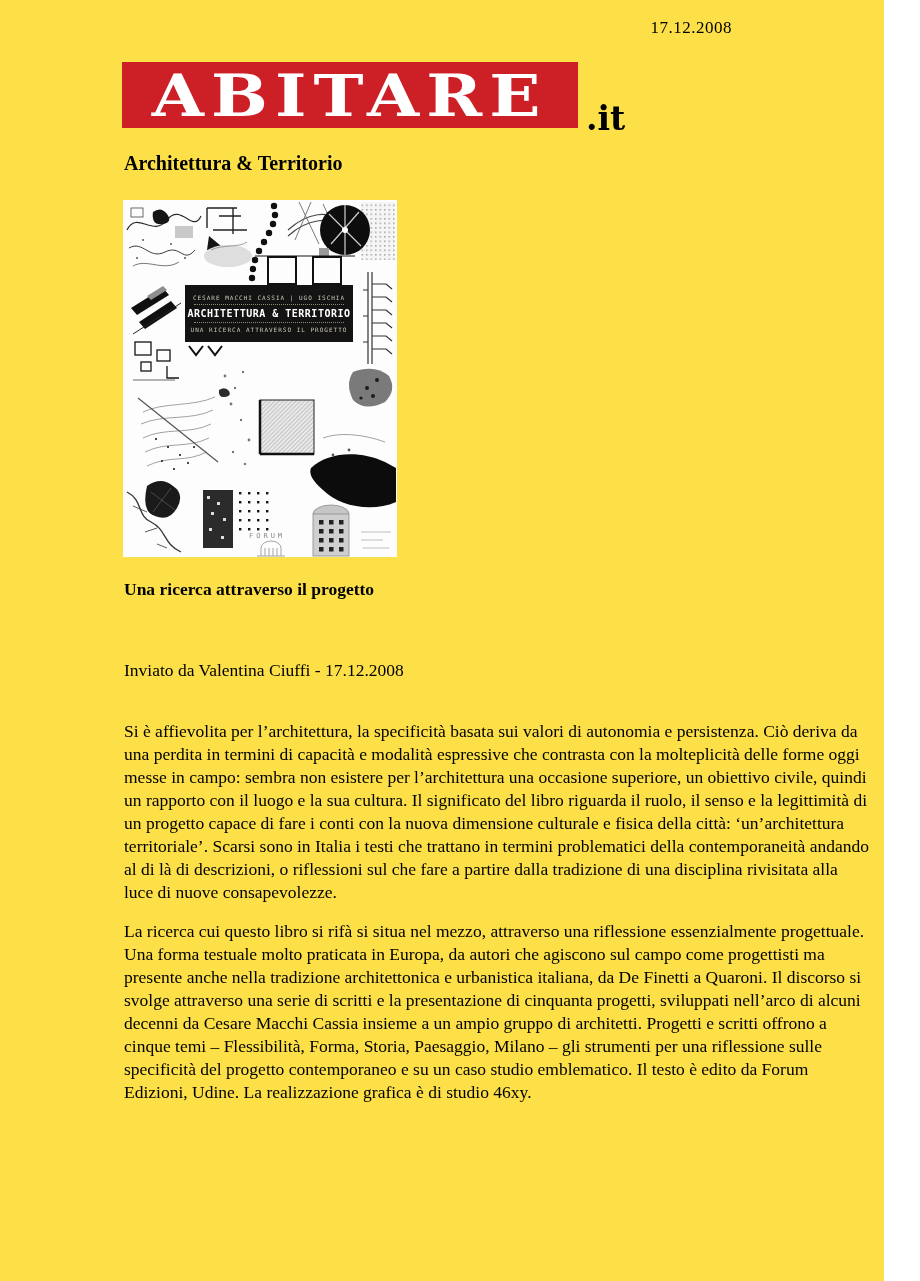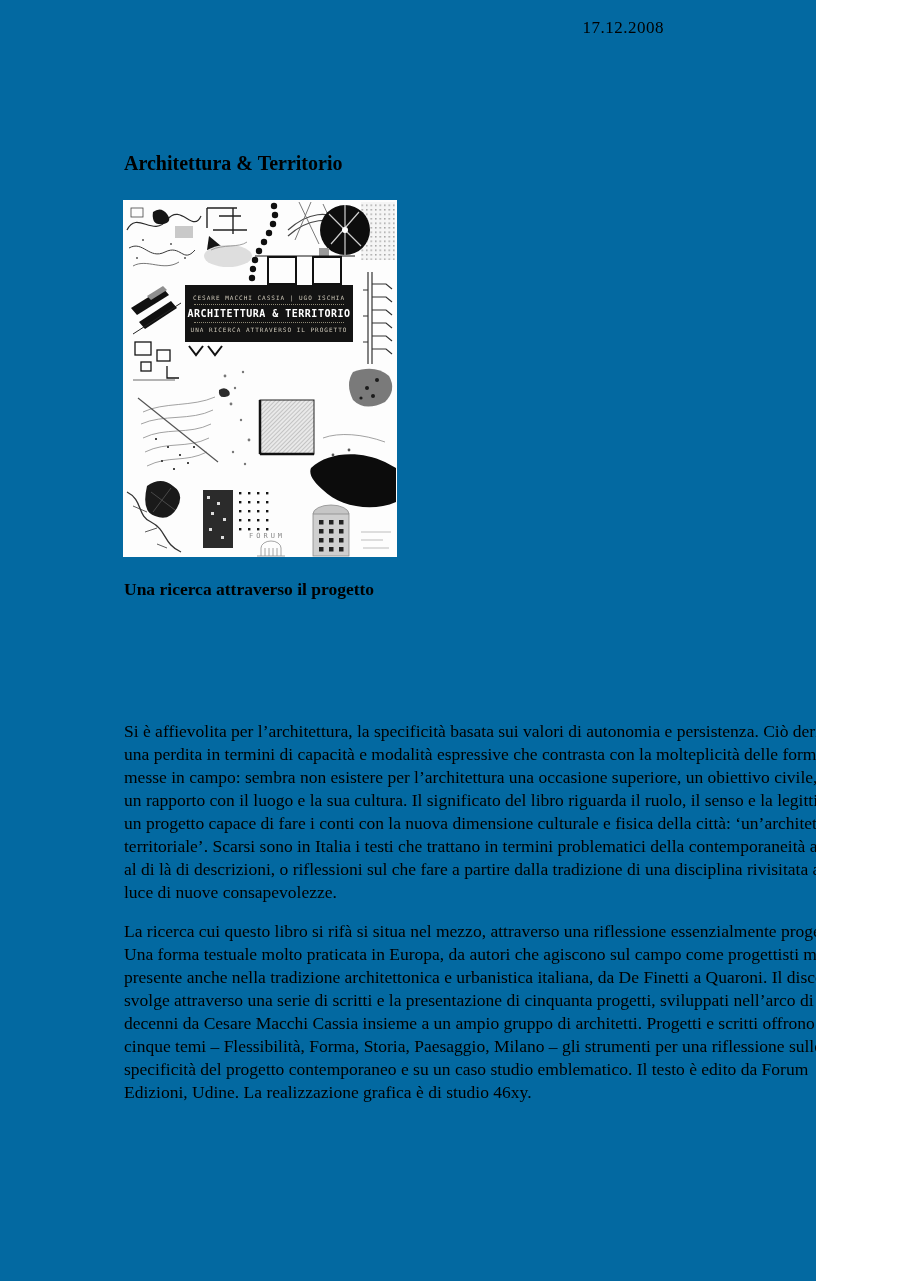--- a/index.html
+++ b/index.html
@@ -1,20 +1,20 @@
 <!DOCTYPE html>
 <html><head>
 <meta charset="utf-8">
 <style>
   * { margin:0; padding:0; box-sizing:border-box; }
   html,body { background:#fff; }
   .page {
     position:relative;
-    width:816px; height:1281px;
-    background:#0369a1;
+    width:884px; height:1281px;
+    background:#fde047;
     font-family:"Liberation Serif","DejaVu Serif",serif;
     color:#000;
     overflow:hidden;
   }
   .date-top {
     position:absolute; top:18px; right:152px;
     font-size:17px; letter-spacing:0.5px;
   }
   .logo-row {
     position:absolute; top:62px; left:122px;
@@ -77,20 +77,26 @@
   }
   .article-body p { margin:16px 0 16px 0; }
 </style>
 </head>
 <body>
 
 <div class="page">
 
   <div class="date-top">17.12.2008</div>
 
+  <div class="logo-row">
+    <div class="logo-box">
+      <span class="logo-text">ABITARE</span>
+    </div>
+    <span class="logo-tld">.it</span>
+  </div>
 
   <div class="section-title">Architettura &amp; Territorio</div>
 
   <div class="cover">
     <svg width="274" height="357" viewBox="0 0 274 357">
       <defs>
         <pattern id="hatch" width="3" height="3" patternUnits="userSpaceOnUse" patternTransform="rotate(45)">
           <rect width="3" height="3" fill="#e9e9e9"></rect>
           <line x1="0" y1="0" x2="0" y2="3" stroke="#7a7a7a" stroke-width="0.7"></line>
         </pattern>
@@ -302,19 +308,20 @@
     <div class="cover-titleblock">
       <div class="tb-small">CESARE MACCHI CASSIA | UGO ISCHIA</div>
       <div class="tb-dots"></div>
       <div class="tb-title">ARCHITETTURA &amp; TERRITORIO</div>
       <div class="tb-dots"></div>
       <div class="tb-small">UNA RICERCA ATTRAVERSO IL PROGETTO</div>
     </div>
   </div>
 
   <div class="h-bold">Una ricerca attraverso il progetto</div>
+  <div class="byline">Inviato da Valentina Ciuffi - 17.12.2008</div>
 
   <div class="article-body">
     <p>Si è affievolita per l’architettura, la specificità basata sui valori di autonomia e persistenza. Ciò deriva da una perdita in termini di capacità e modalità espressive che contrasta con la molteplicità delle forme oggi messe in campo: sembra non esistere per l’architettura una occasione superiore, un obiettivo civile, quindi un rapporto con il luogo e la sua cultura. Il significato del libro riguarda il ruolo, il senso e la legittimità di un progetto capace di fare i conti con la nuova dimensione culturale e fisica della città: ‘un’architettura territoriale’. Scarsi sono in Italia i testi che trattano in termini problematici della contemporaneità andando al di là di descrizioni, o riflessioni sul che fare a partire dalla tradizione di una disciplina rivisitata alla luce di nuove consapevolezze.</p>
     <p>La ricerca cui questo libro si rifà si situa nel mezzo, attraverso una riflessione essenzialmente progettuale. Una forma testuale molto praticata in Europa, da autori che agiscono sul campo come progettisti ma presente anche nella tradizione architettonica e urbanistica italiana, da De Finetti a Quaroni. Il discorso si svolge attraverso una serie di scritti e la presentazione di cinquanta progetti, sviluppati nell’arco di alcuni decenni da Cesare Macchi Cassia insieme a un ampio gruppo di architetti. Progetti e scritti offrono a cinque temi – Flessibilità, Forma, Storia, Paesaggio, Milano – gli strumenti per una riflessione sulle specificità del progetto contemporaneo e su un caso studio emblematico. Il testo è edito da Forum Edizioni, Udine. La realizzazione grafica è di studio 46xy.</p>
   </div>
 
 </div>
 
 </body></html>

